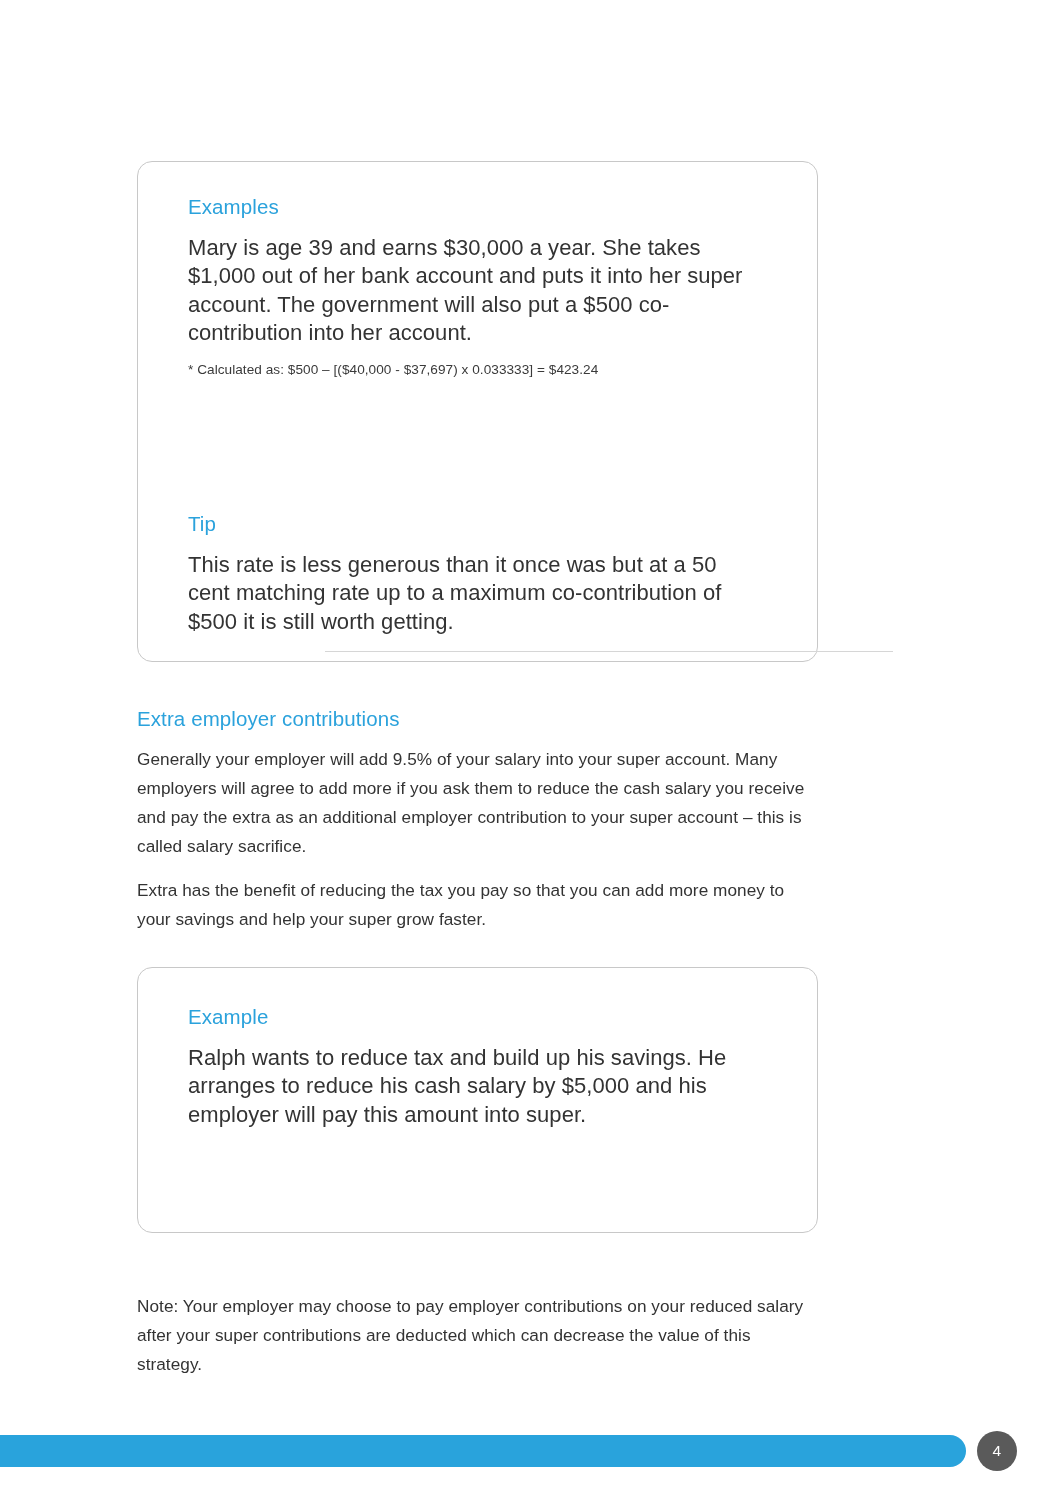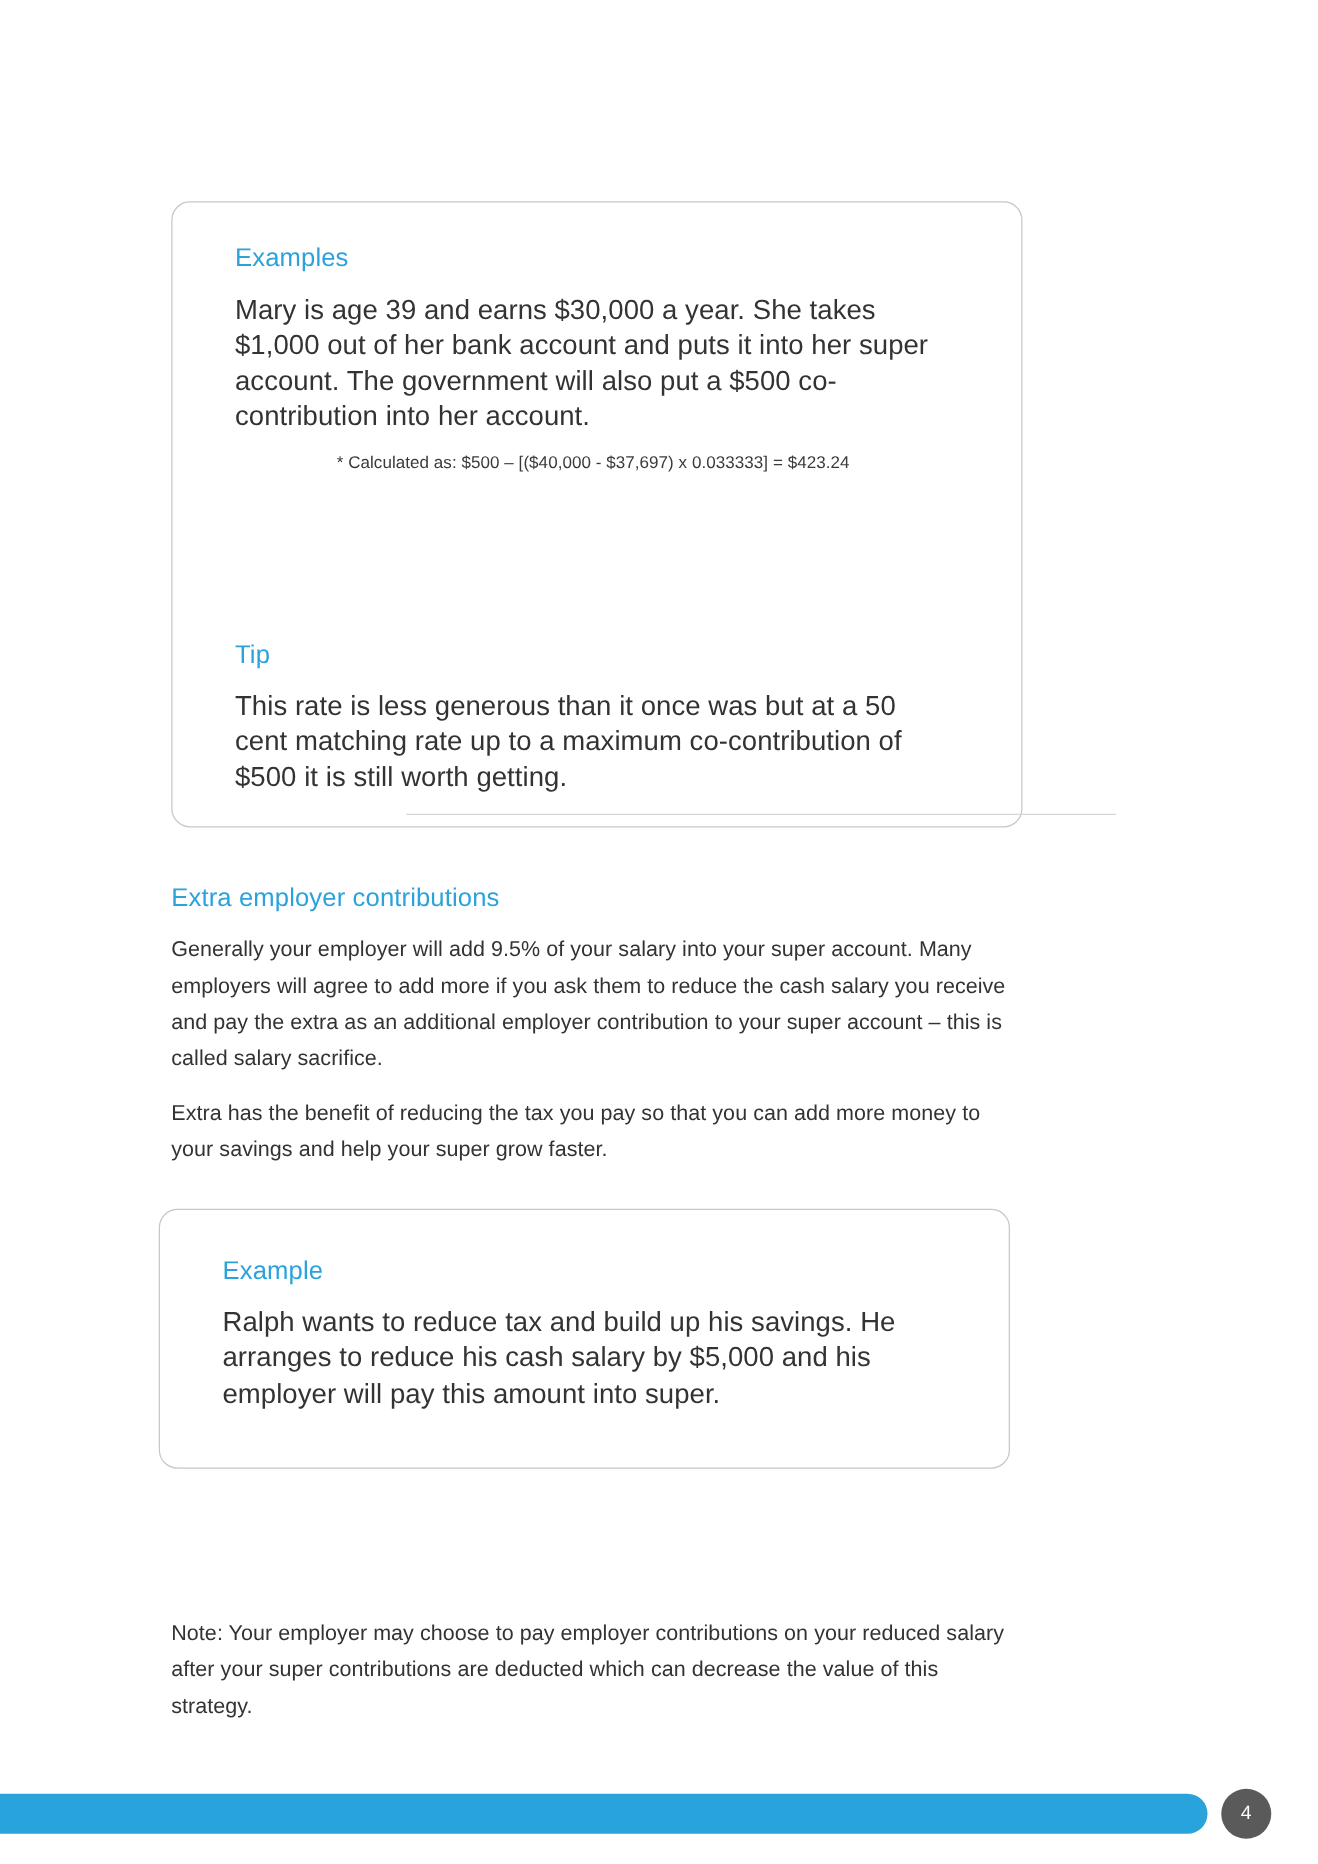--- a/index.html
+++ b/index.html
@@ -30,24 +30,24 @@
     border: 1px solid #c8c8c8;
     border-radius: 15px;
   }
   #callout-examples {
     left: 137px;
     top: 161px;
     width: 681px;
     height: 501px;
   }
   #callout-example {
-    left: 127px;
+    left: 137px;
     top: 967px;
     width: 681px;
-    height: 208px;
+    height: 266px;
   }
 
   .callout-inner {
     position: absolute;
     left: 50px;
     right: 56px;
     top: 32px;
   }
 
   
@@ -80,21 +80,20 @@
     letter-spacing: 0.05px;
   }
   .card-para:last-child { margin-bottom: 0; }
 
   .footnote {
     font-size: 13.6px;
     line-height: 22px;
     color: #3a3a3a;
     margin: 9px 0 0 0;
     letter-spacing: 0.05px;
-    text-align: center;
   }
 
   .body-para {
     position: absolute;
     left: 137px;
     width: 682px;
     font-size: 17.2px;
     line-height: 29px;
     color: #333333;
     margin: 0;

